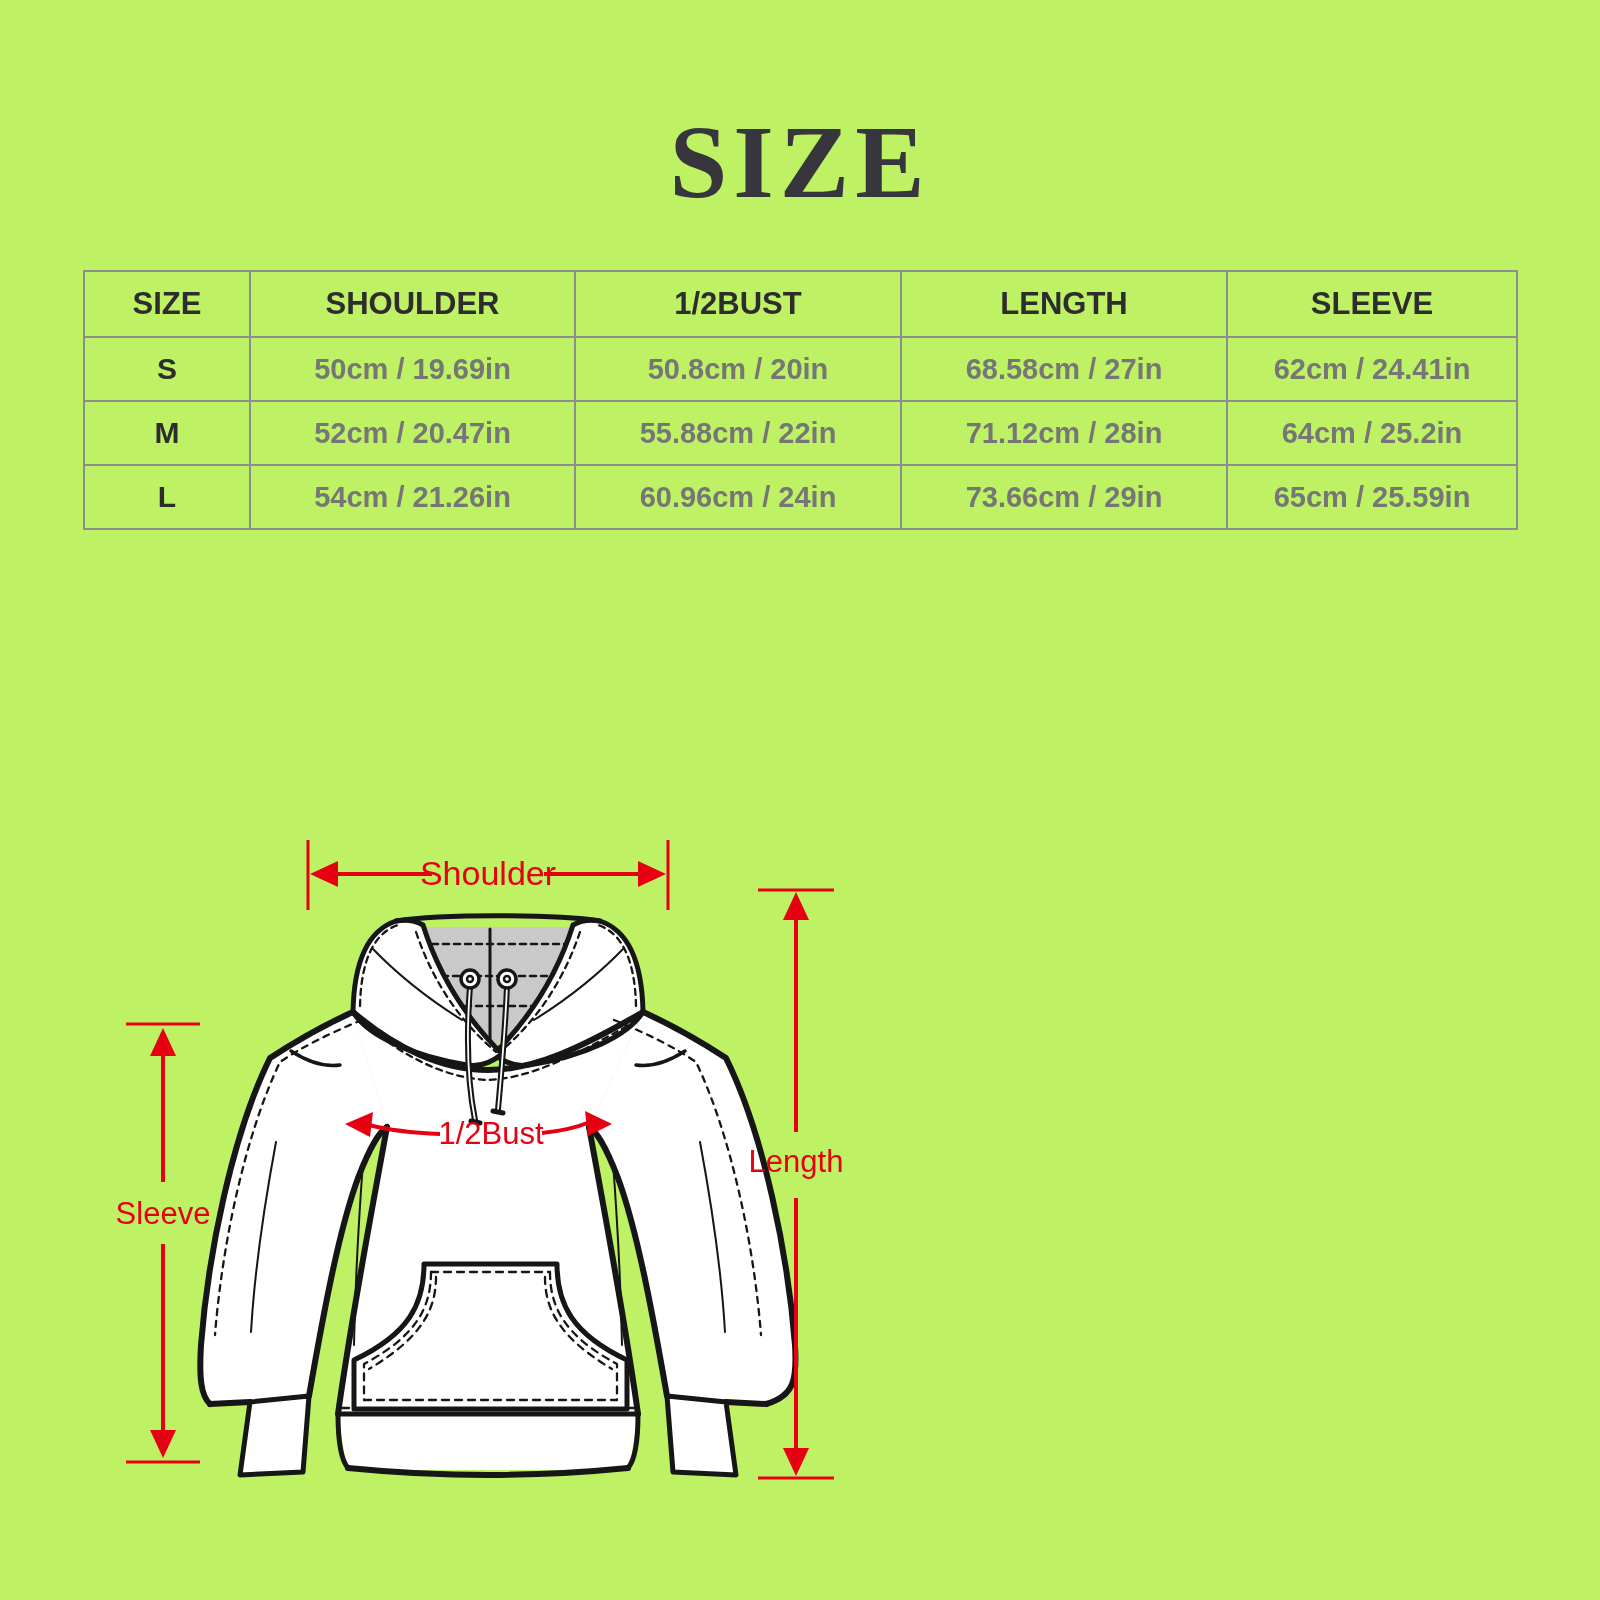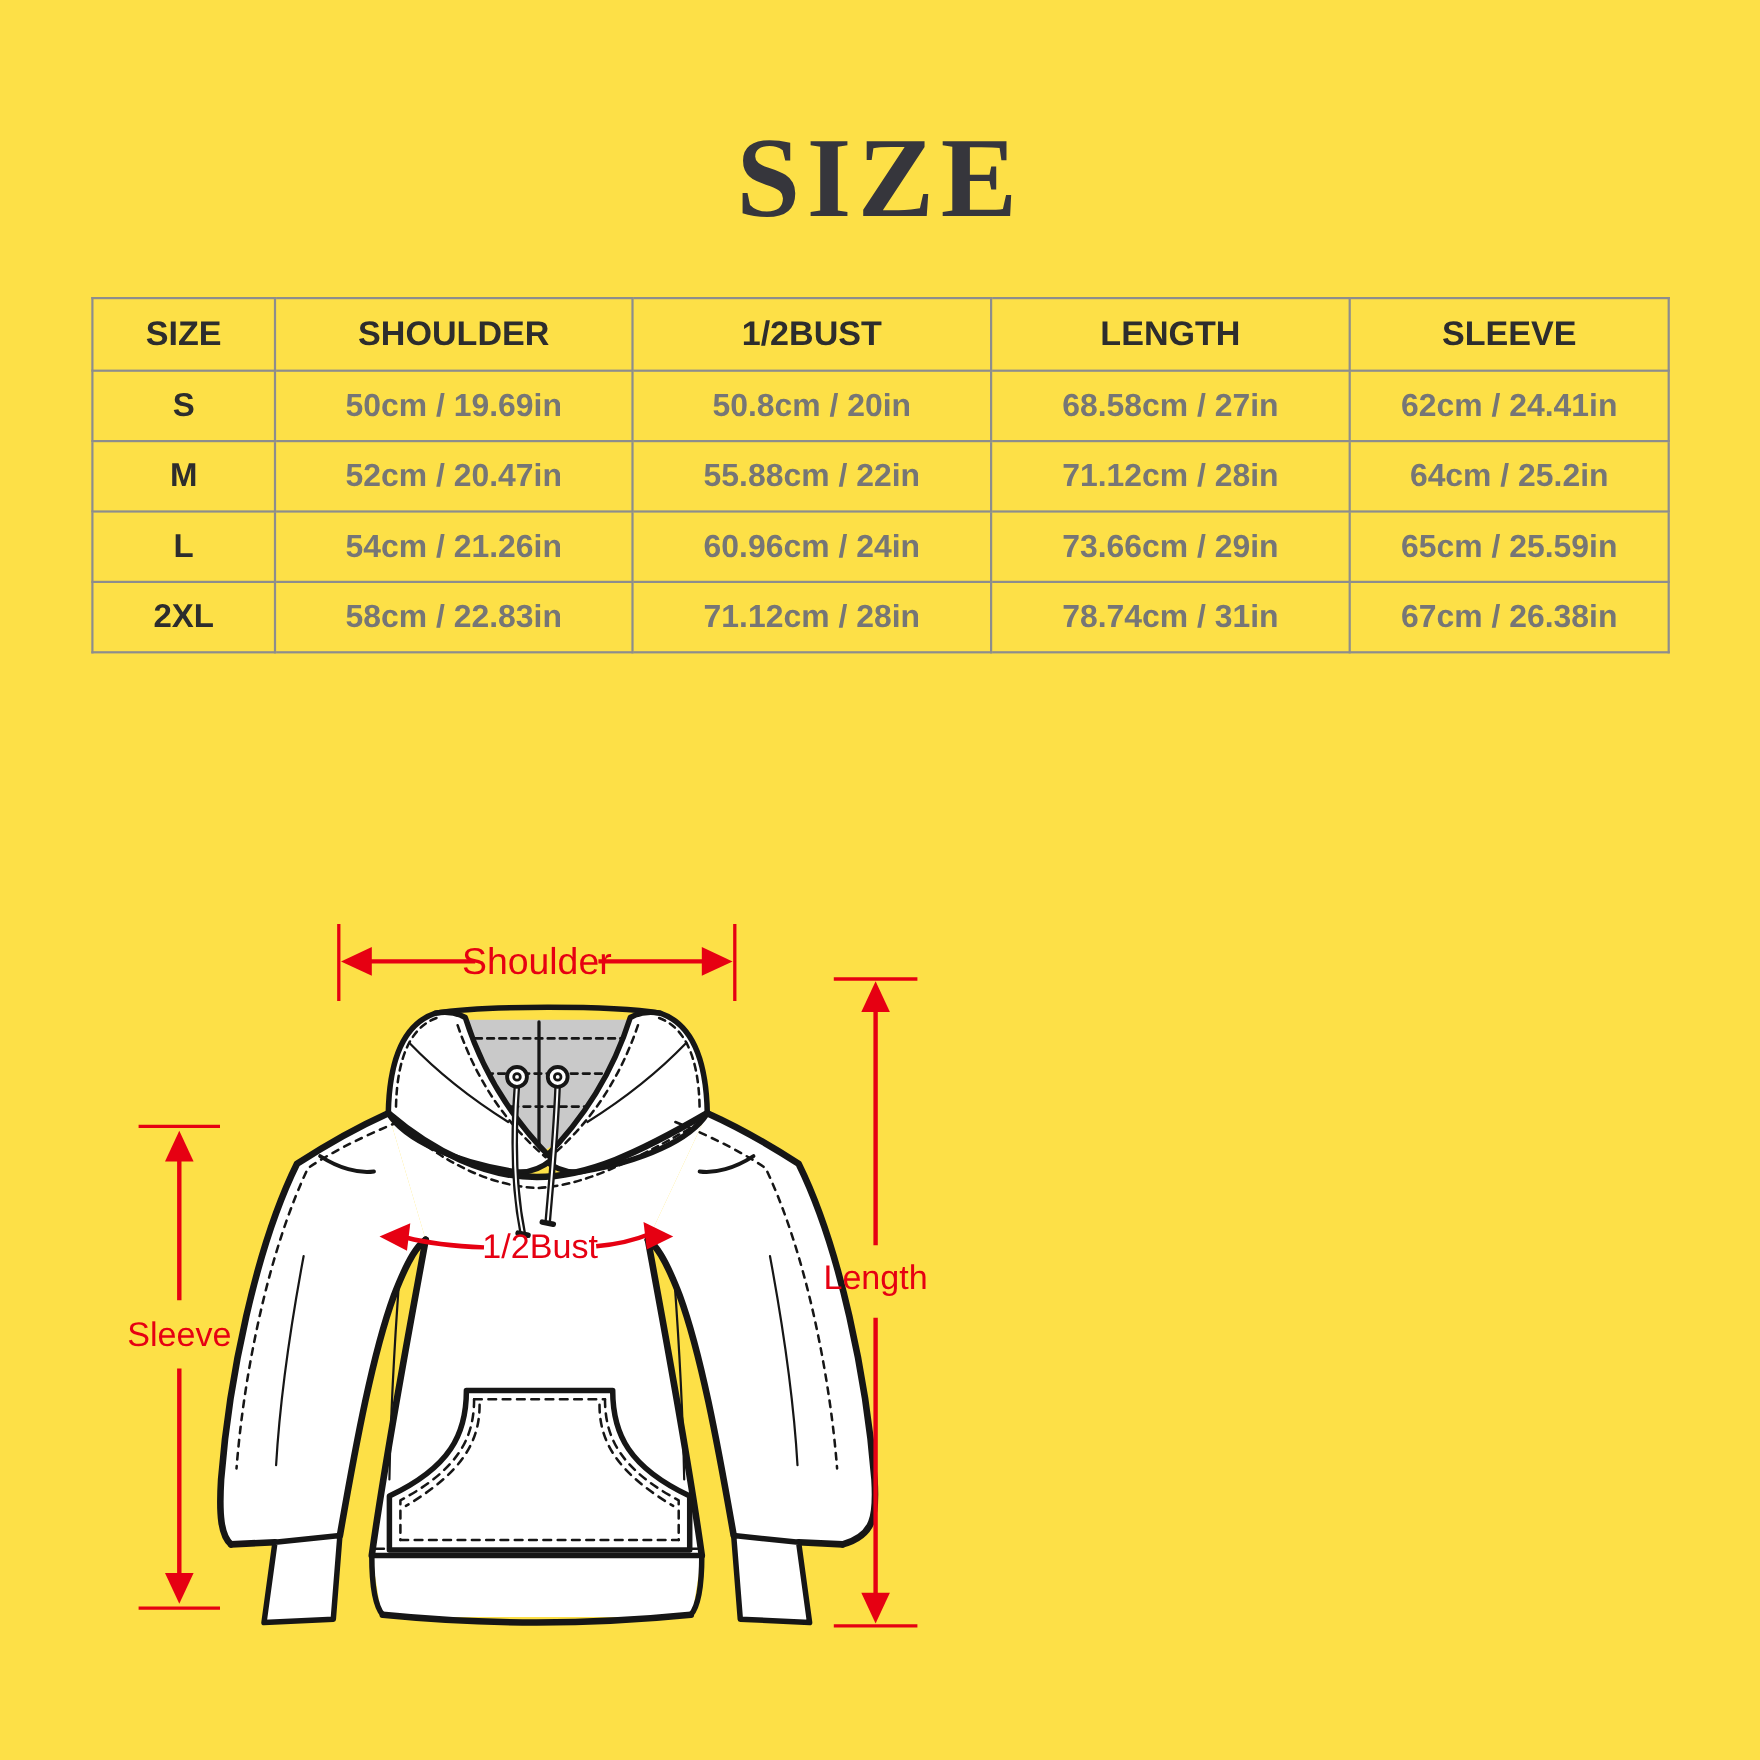--- a/index.html
+++ b/index.html
@@ -1,16 +1,16 @@
 <!DOCTYPE html>
 <html><head>
 <meta charset="utf-8">
 <style>
   html,body{margin:0;padding:0;background:#ffffff;}
-  .page{position:relative;width:1600px;height:1600px;background:#fde047;overflow:hidden;
+  .page{position:relative;width:1600px;height:1600px;background:#bef264;overflow:hidden;
         font-family:"Liberation Sans", sans-serif;}
   .title{position:absolute;left:0;top:110px;width:1600px;text-align:center;
          font-family:"Liberation Serif", serif;font-weight:bold;font-size:104px;
          letter-spacing:6px;color:#36363c;line-height:1.0;}
   table.size-table{position:absolute;left:83px;top:270px;width:1433px;
                    border-collapse:collapse;table-layout:fixed;}
   table.size-table th,table.size-table td{border:2px solid #8d8d8d;text-align:center;
                    vertical-align:middle;padding:0;}
   table.size-table th{height:64px;font-size:31px;font-weight:bold;color:#2d2d2d;}
   table.size-table td{height:62px;font-size:29px;color:#767676;font-weight:bold;}
@@ -61,27 +61,20 @@
         <td>71.12cm / 28in</td>
         <td>64cm / 25.2in</td>
       </tr>
       <tr>
         <td class="rowhead">L</td>
         <td>54cm / 21.26in</td>
         <td>60.96cm / 24in</td>
         <td>73.66cm / 29in</td>
         <td>65cm / 25.59in</td>
       </tr>
-      <tr>
-        <td class="rowhead">2XL</td>
-        <td>58cm / 22.83in</td>
-        <td>71.12cm / 28in</td>
-        <td>78.74cm / 31in</td>
-        <td>67cm / 26.38in</td>
-      </tr>
     </tbody>
   </table>
 
   <svg class="diagram" viewBox="0 0 760 660" xmlns="http://www.w3.org/2000/svg">
 
     <g stroke-linecap="round" stroke-linejoin="round">
 
       <path d="M296,97 L460,97 L455,135 C440,175 400,210 380,218 C356,210 316,175 301,135 Z" fill="#c9c9c9" stroke="none"></path>
       <path d="M380,99 L380,212" stroke="#161616" stroke-width="3" fill="none"></path>
       <g stroke="#161616" stroke-width="2.5" stroke-dasharray="6,5" fill="none">

